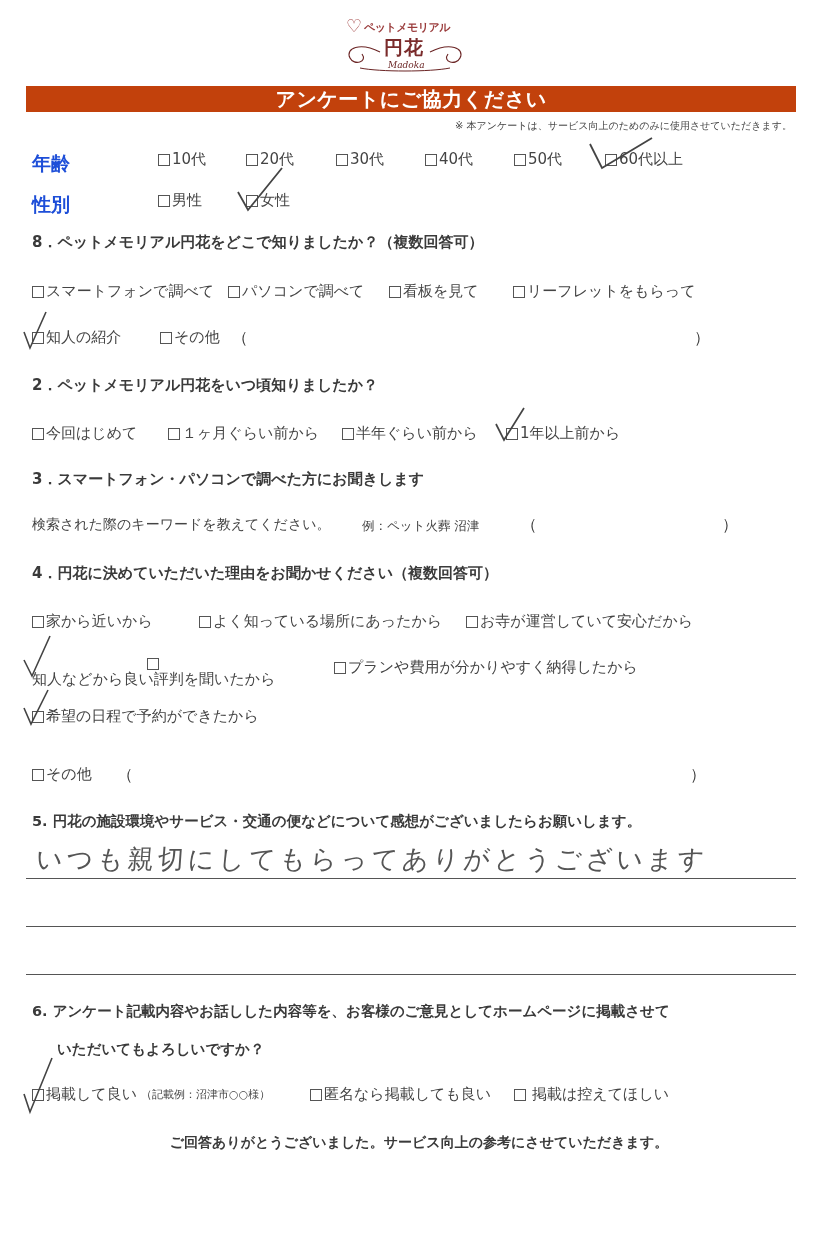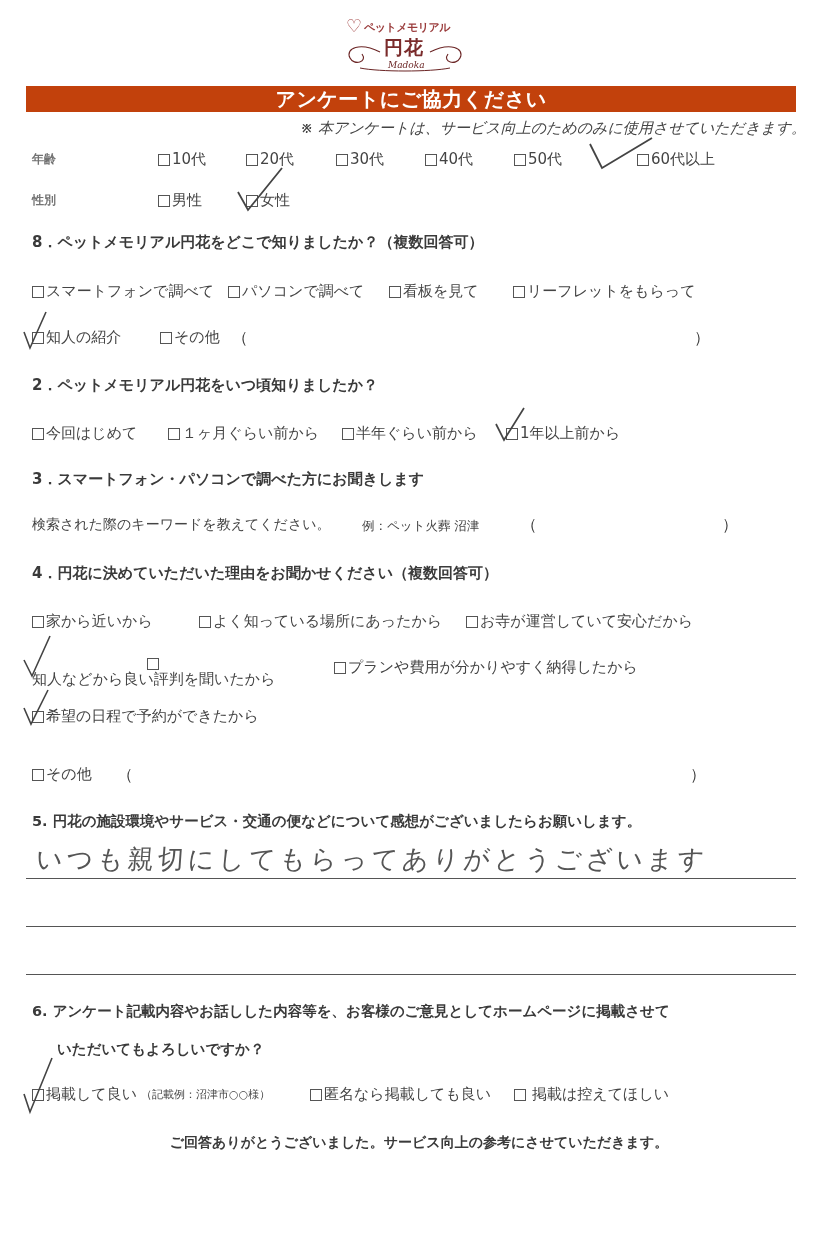--- a/index.html
+++ b/index.html
@@ -11,23 +11,23 @@
   
   .logo { position: absolute; left: 340px; top: 14px; width: 130px; height: 62px; }
   .logo-top { position: absolute; left: 24px; top: 6px; font-size: 11px; color: #9a3b3b; font-weight: bold; letter-spacing: -0.5px; }
   .logo-main { position: absolute; left: 44px; top: 21px; font-size: 19px; color: #7a2b2b; font-weight: bold; letter-spacing: 1px; }
   .logo-sub { position: absolute; left: 48px; top: 46px; font-size: 9px; font-style: italic; color: #6b2525; font-family: "DejaVu Serif", serif; }
   .logo-heart { position: absolute; left: 6px; top: 2px; width: 20px; height: 20px; color: #a04040; font-size: 18px; line-height: 20px; }
 
   
   .banner { position: absolute; left: 26px; top: 86px; width: 770px; height: 26px; background: #c2410c; }
   .banner-title { position: absolute; left: 0; right: 0; top: 0; height: 26px; line-height: 26px; text-align: center; color: #ffffff; font-size: 20px; font-weight: bold; letter-spacing: 0.5px; }
-  .note { position: absolute; right: 32px; top: 119px; font-size: 15px; color: #444; font-style: italic; }
-
-  .label { font-size: 12px; font-weight: bold; color: #737373; }
+  .note { position: absolute; right: 46px; top: 119px; font-size: 10px; color: #444; }
+
+  .label { font-size: 19px; font-weight: bold; color: #1d4ed8; }
   .q { font-size: 15px; font-weight: bold; color: #3a3a3a; }
   .opt { font-size: 15px; color: #444; display: inline-flex; align-items: center; }
   .box { display: inline-block; width: 12px; height: 12px; border: 1px solid #555; margin-right: 2px; position: relative; top: 0; }
   .check-mark { position: absolute; width: 28px; height: 34px; }
   .check-mark svg { width: 100%; height: 100%; overflow: visible; }
 
   .paren { font-size: 16px; color: #444; }
   .small { font-size: 11px; color: #444; }
 
   .rule { position: absolute; left: 26px; width: 770px; height: 1px; background: #555; }
@@ -69,21 +69,21 @@
     <span>30代</span>
   </div>
 <div class="abs opt" style="left:425px;top:150px;">
     <span class="box"></span>
     <span>40代</span>
   </div>
 <div class="abs opt" style="left:514px;top:150px;">
     <span class="box"></span>
     <span>50代</span>
   </div>
-<div class="abs opt" style="left:605px;top:150px;margin-left:32px;">
+<div class="abs opt" style="left:605px;top:150px;">
     <span class="box"></span>
     <span>60代以上</span>
   </div>
 <div class="check-mark" style="left:588px;top:138px;width:70px;height:36px;">
   <svg viewBox="0 0 70 36">
       <path d="M2 6 L14 30 L64 0" stroke="#444" stroke-width="1.8" fill="none"></path>
     </svg>
 </div>
 
 <div class="abs label" style="left:32px;top:192px;">性別</div>

